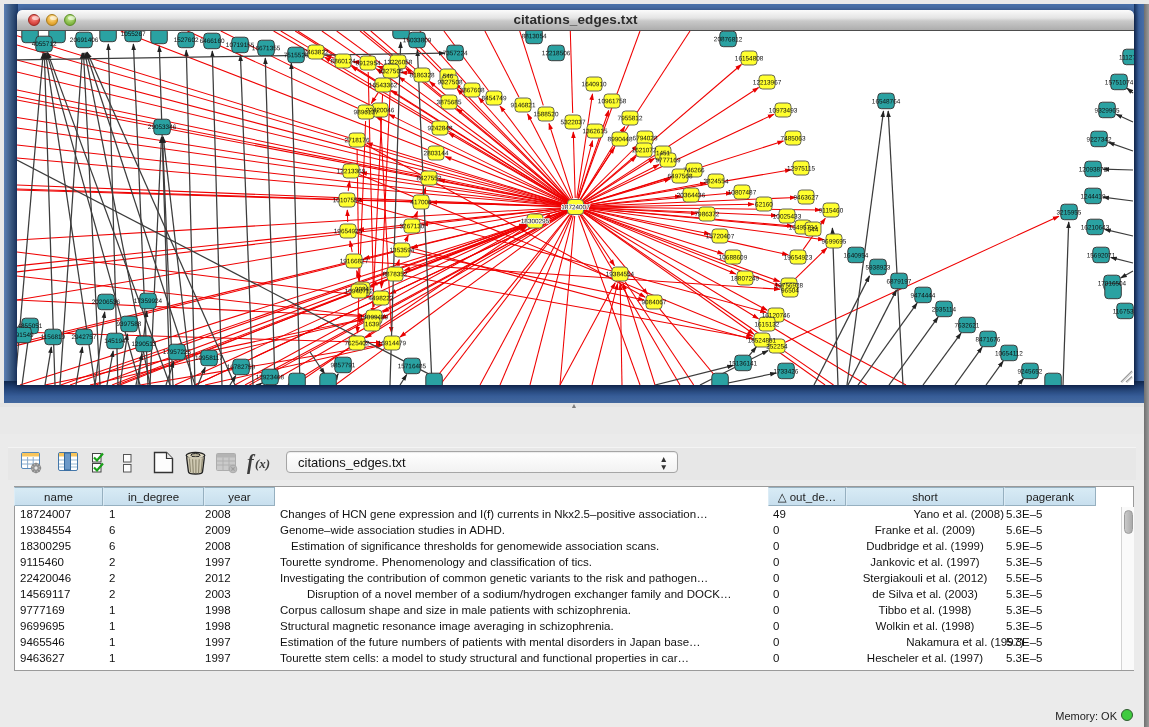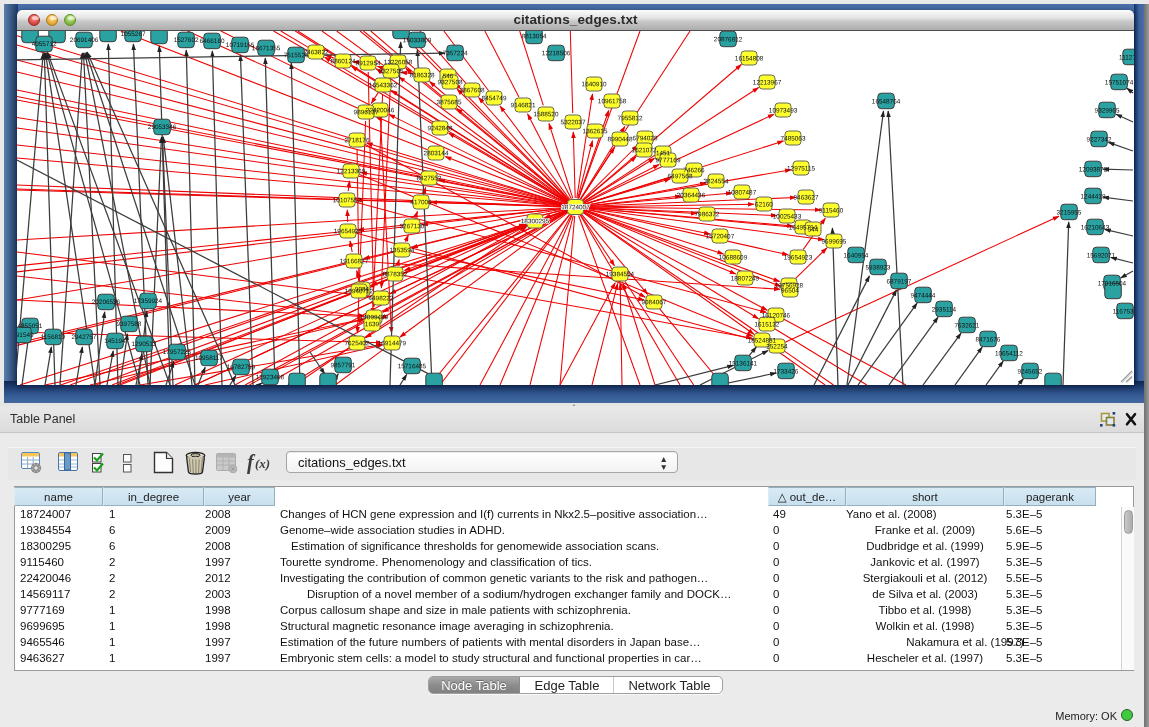--- a/index.html
+++ b/index.html
@@ -650,33 +650,20 @@
           <i></i>
         </div>
       <div class="tl" id="tl-g">
           <i></i>
         </div>
     </div>
   </div>
 
   <div id="divider"></div>
   <div id="divknob">▲</div>
-  <div id="tpheader">
-    <div class="t">Table Panel</div>
-    <svg style="position:absolute;right:9px;top:5px;" width="40" height="17" viewBox="0 0 40 17">
-<g>
- <rect x="1.5" y="2.5" width="7.5" height="7.5" fill="#e4edf6" stroke="#a89a3c" stroke-width="1.6"></rect>
- <rect x="6.5" y="6.5" width="7.5" height="7.5" fill="#dfeaf5" stroke="#8a7f35" stroke-width="1.6"></rect>
- <rect x="12.6" y="1" width="2.6" height="2.6" fill="#1d4578"></rect>
- <rect x="0" y="13" width="2.6" height="2.6" fill="#1d4578"></rect>
- <rect x="12.6" y="13" width="2.6" height="2.6" fill="#1d4578"></rect>
-</g>
-<path d="M27 3.2L35 13.2M35 3.2L27 13.2" stroke="#111" stroke-width="2.6" stroke-linecap="round"></path>
-</svg>
-  </div>
   <div id="tpbody"></div>
   <div id="toolbar"></div>
   <svg class="icon" style="left:18px;top:449px;" width="260" height="28" viewBox="0 0 260 28">
 
 <g>
  <rect x="3.5" y="3.5" width="18" height="16" rx="1.5" fill="#fff" stroke="#5588bb"></rect>
  <rect x="4" y="4" width="17" height="3.5" fill="#f8c55c"></rect>
  <path d="M4 11h17M4 15h17M9.6 8v11M15.2 8v11" stroke="#88aacc" stroke-width="1"></path>
  <circle cx="18" cy="19" r="4.6" fill="#b9b9b9" stroke="#8a8a8a"></circle>
  <circle cx="18" cy="19" r="1.7" fill="#e7e7e7"></circle>
@@ -740,21 +727,21 @@
 <div class="th" style="left:768px;width:78px;">△ out_de…</div>
 <div class="th" style="left:846px;width:158px;">short</div>
 <div class="th" style="left:1004px;width:92px;">pagerank</div>
   <div id="rows">
       <div class="row" style="top:0px;">
         <span class="c" style="left:6px;">18724007</span>
         <span class="c" style="left:95px;">1</span>
         <span class="c" style="left:191px;">2008</span>
         <span class="c" style="left:266px;">Changes of HCN gene expression and I(f) currents in Nkx2.5–positive association…</span>
         <span class="c" style="left:759px;">49</span>
-        <span class="c" style="left:832px;width:158px;text-align:left;">Yano et al. (2008)</span>
+        <span class="c" style="left:832px;width:158px;text-align:right;">Yano et al. (2008)</span>
         <span class="c" style="left:992px;">5.3E–5</span>
       </div>
 <div class="row" style="top:16px;">
         <span class="c" style="left:6px;">19384554</span>
         <span class="c" style="left:95px;">6</span>
         <span class="c" style="left:191px;">2009</span>
         <span class="c" style="left:266px;">Genome–wide association studies in ADHD.</span>
         <span class="c" style="left:759px;">0</span>
         <span class="c" style="left:832px;width:158px;text-align:center;">Franke et al. (2009)</span>
         <span class="c" style="left:992px;">5.6E–5</span>
@@ -819,33 +806,28 @@
         <span class="c" style="left:191px;">1997</span>
         <span class="c" style="left:266px;">Estimation of the future numbers of patients with mental disorders in Japan base…</span>
         <span class="c" style="left:759px;">0</span>
         <span class="c" style="left:872px;width:158px;text-align:center;">Nakamura et al. (1997)</span>
         <span class="c" style="left:992px;">5.3E–5</span>
       </div>
 <div class="row" style="top:144px;">
         <span class="c" style="left:6px;">9463627</span>
         <span class="c" style="left:95px;">1</span>
         <span class="c" style="left:191px;">1997</span>
-        <span class="c" style="left:266px;">Embryonic stem cells: a model to study structural and functional properties in car…</span>
+        <span class="c" style="left:266px;">Tourette stem cells: a model to study structural and functional properties in car…</span>
         <span class="c" style="left:759px;">0</span>
         <span class="c" style="left:832px;width:158px;text-align:center;">Hescheler et al. (1997)</span>
         <span class="c" style="left:992px;">5.3E–5</span>
       </div>
     </div>
   <div id="vsb">
       <div class="thumb"></div>
     </div>
 
-  <div id="tabs">
-    <div class="seg" id="seg1">Node Table</div>
-    <div class="seg" id="seg2">Edge Table</div>
-    <div class="seg" id="seg3">Network Table</div>
-  </div>
 
   <div id="status">
     <div id="mem">Memory: OK</div>
     <div id="memdot"></div>
   </div>
 </div>
 
 </body></html>

